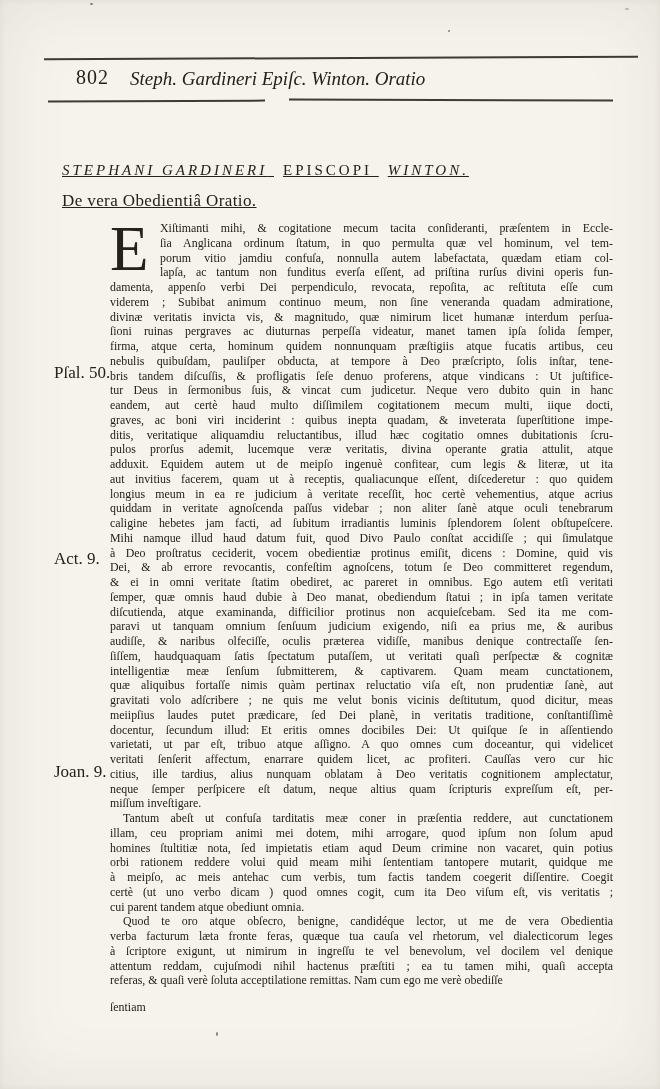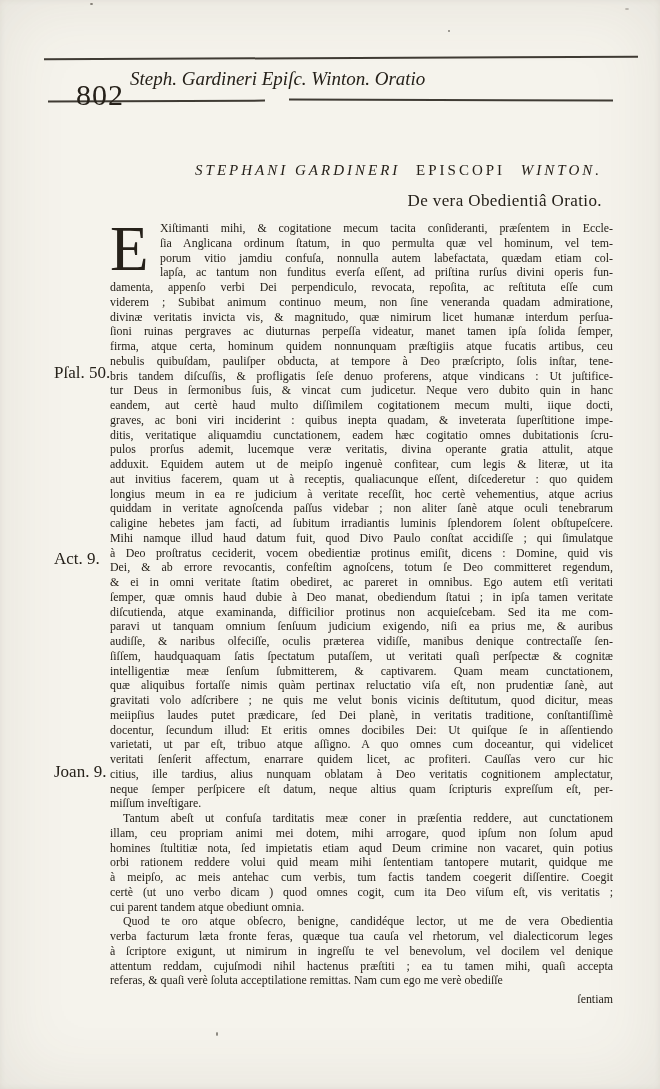--- a/index.html
+++ b/index.html
@@ -17,29 +17,29 @@
     font-family:"Liberation Serif","DejaVu Serif",serif;
     color:var(--ink);
   }
   
   .rule{position:absolute;background:var(--ink);opacity:0.88;}
   .rule-top{left:44px;top:57px;width:594px;height:2px;transform:rotate(-0.25deg);}
   .rule-mid-left{left:48px;top:100px;width:217px;height:2px;transform:rotate(-0.2deg);}
   .rule-mid-right{left:289px;top:99px;width:324px;height:2px;transform:rotate(0.15deg);}
   
   .page-number{
-    position:absolute;left:76px;top:78px;
-    font-size:30px;letter-spacing:1px;
+    position:absolute;left:76px;top:66px;
+    font-size:20px;letter-spacing:1px;
   }
   .running-title{
     position:absolute;left:130px;top:68px;width:360px;
     font-style:italic;font-size:19px;white-space:nowrap;
   }
   
-  .title-block{position:absolute;left:62px;top:162px;width:540px;text-align:right;}
+  .title-block{position:absolute;left:62px;top:162px;width:540px;text-align:left;text-decoration:underline;}
   .title-line1{font-size:15px;letter-spacing:3px;white-space:nowrap;}
   .t1seg{display:inline;}
   .t1seg.it{font-style:italic;}
   .t1seg + .t1seg{margin-left:9px;}
   .title-line2{font-size:17px;margin-top:12px;letter-spacing:0.4px;}
   
   .body-text{
     position:absolute;left:110px;top:221px;width:503px;
     font-size:11.9px;line-height:14.75px;
     text-align:justify;
@@ -49,21 +49,21 @@
   .line.line-end{text-align-last:auto;}
   .line.line-indent{text-indent:13px;}
   .drop-cap{
     float:left;
     width:50px;height:58px;
     font-size:63px;line-height:56px;
     text-align:left;
     letter-spacing:0;
     font-weight:normal;
   }
-  .catchword{text-align:right;margin-top:4px;}
+  .catchword{text-align:left;margin-top:12px;}
   
   .margin-note{
     position:absolute;left:54px;width:52px;
     font-size:17px;line-height:12px;white-space:nowrap;
   }
   .margin-note.n0{top:367px;}
   .margin-note.n1{top:553px;}
   .margin-note.n2{top:766px;}
   
   .speck{position:absolute;background:rgba(40,34,26,0.55);border-radius:50%;}
@@ -112,21 +112,21 @@
         <div class="line">damenta, appenſo verbi Dei perpendiculo, revocata, repoſita, ac reſtituta eſſe cum</div>
         <div class="line">viderem ; Subibat animum continuo meum, non ſine veneranda quadam admiratione,</div>
         <div class="line">divinæ veritatis invicta vis, &amp; magnitudo, quæ nimirum licet humanæ interdum perſua-</div>
         <div class="line">ſioni ruinas pergraves ac diuturnas perpeſſa videatur, manet tamen ipſa ſolida ſemper,</div>
         <div class="line">firma, atque certa, hominum quidem nonnunquam præſtigiis atque fucatis artibus, ceu</div>
         <div class="line">nebulis quibuſdam, pauliſper obducta, at tempore à Deo præſcripto, ſolis inſtar, tene-</div>
         <div class="line">bris tandem diſcuſſis, &amp; profligatis ſeſe denuo proferens, atque vindicans : Ut juſtifice-</div>
         <div class="line">tur Deus in ſermonibus ſuis, &amp; vincat cum judicetur.  Neque vero dubito quin in hanc</div>
         <div class="line">eandem, aut certè haud multo diſſimilem cogitationem mecum multi, iique docti,</div>
         <div class="line">graves, ac boni viri inciderint : quibus inepta quadam, &amp; inveterata ſuperſtitione impe-</div>
-        <div class="line">ditis, veritatique aliquamdiu cunctationem, eadem hæc cogitatio omnes dubitationis ſcru-</div>
+        <div class="line">ditis, veritatique aliquamdiu reluctantibus, illud hæc cogitatio omnes dubitationis ſcru-</div>
         <div class="line">pulos prorſus ademit, lucemque veræ veritatis, divina operante gratia attulit, atque</div>
         <div class="line">adduxit.  Equidem autem ut de meipſo ingenuè confitear, cum legis &amp; literæ, ut ita</div>
         <div class="line">aut invitius facerem, quam ut à receptis, qualiacunque eſſent, diſcederetur : quo quidem</div>
         <div class="line">longius meum in ea re judicium à veritate receſſit, hoc certè vehementius, atque acrius</div>
         <div class="line">quiddam in veritate agnoſcenda paſſus videbar ; non aliter ſanè atque oculi tenebrarum</div>
         <div class="line">caligine hebetes jam facti, ad ſubitum irradiantis luminis ſplendorem ſolent obſtupeſcere.</div>
         <div class="line">Mihi namque illud haud datum fuit, quod Divo Paulo conſtat accidiſſe ; qui ſimulatque</div>
         <div class="line">à Deo proſtratus ceciderit, vocem obedientiæ protinus emiſit, dicens : Domine, quid vis</div>
         <div class="line">Dei, &amp; ab errore revocantis, confeſtim agnoſcens, totum ſe Deo committeret regendum,</div>
         <div class="line">&amp; ei in omni veritate ſtatim obediret, ac pareret in omnibus.  Ego autem etſi veritati</div>

